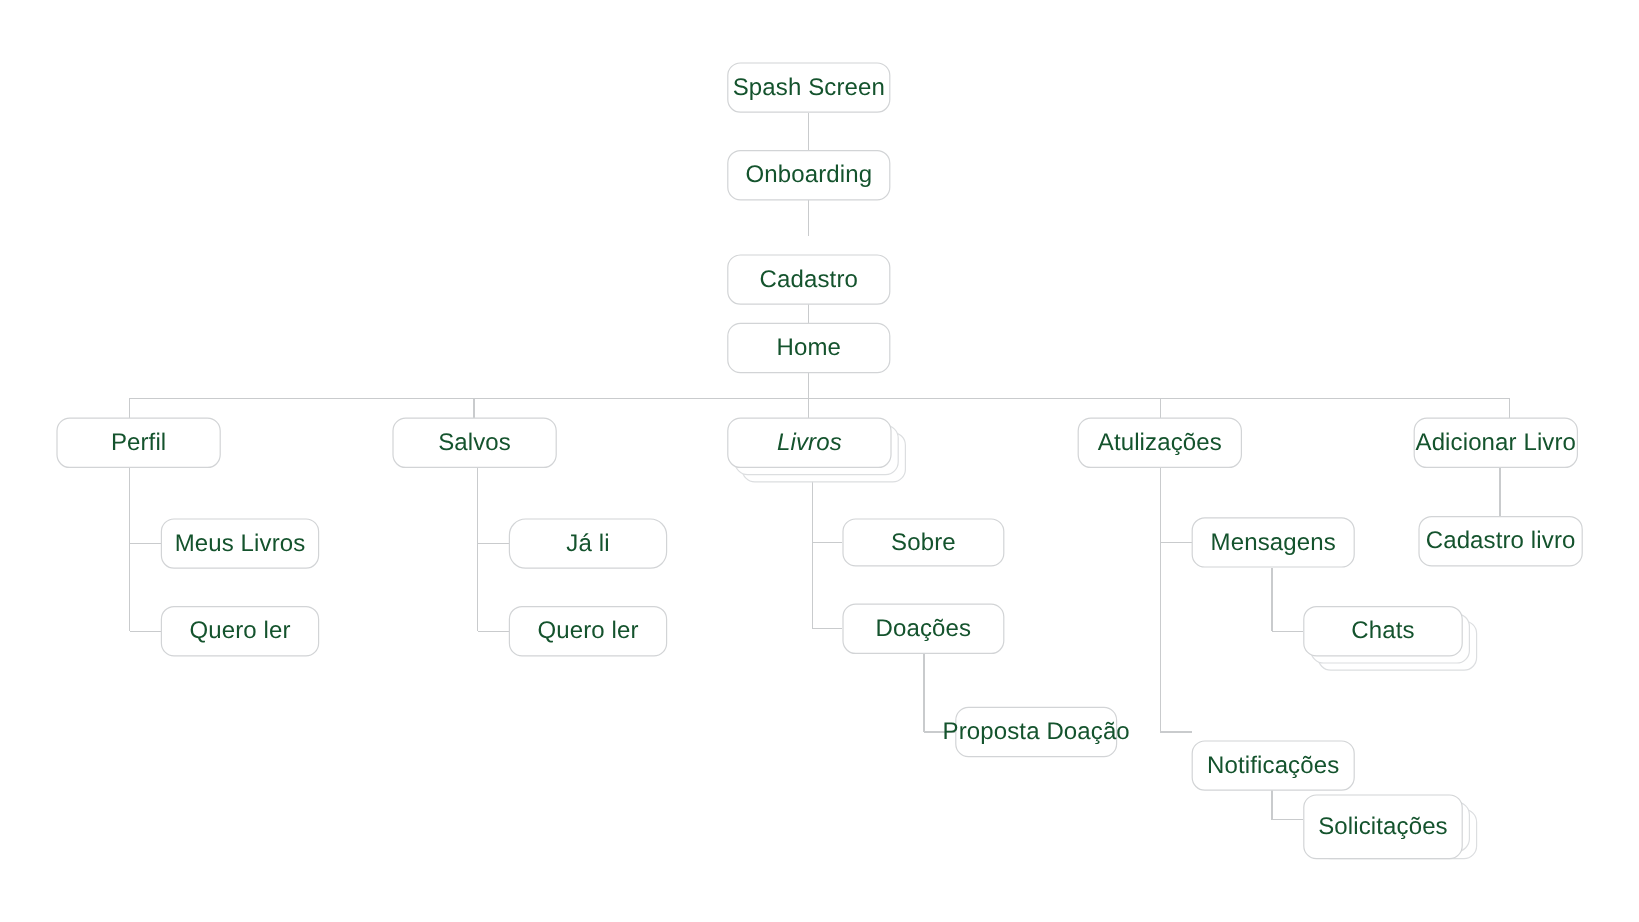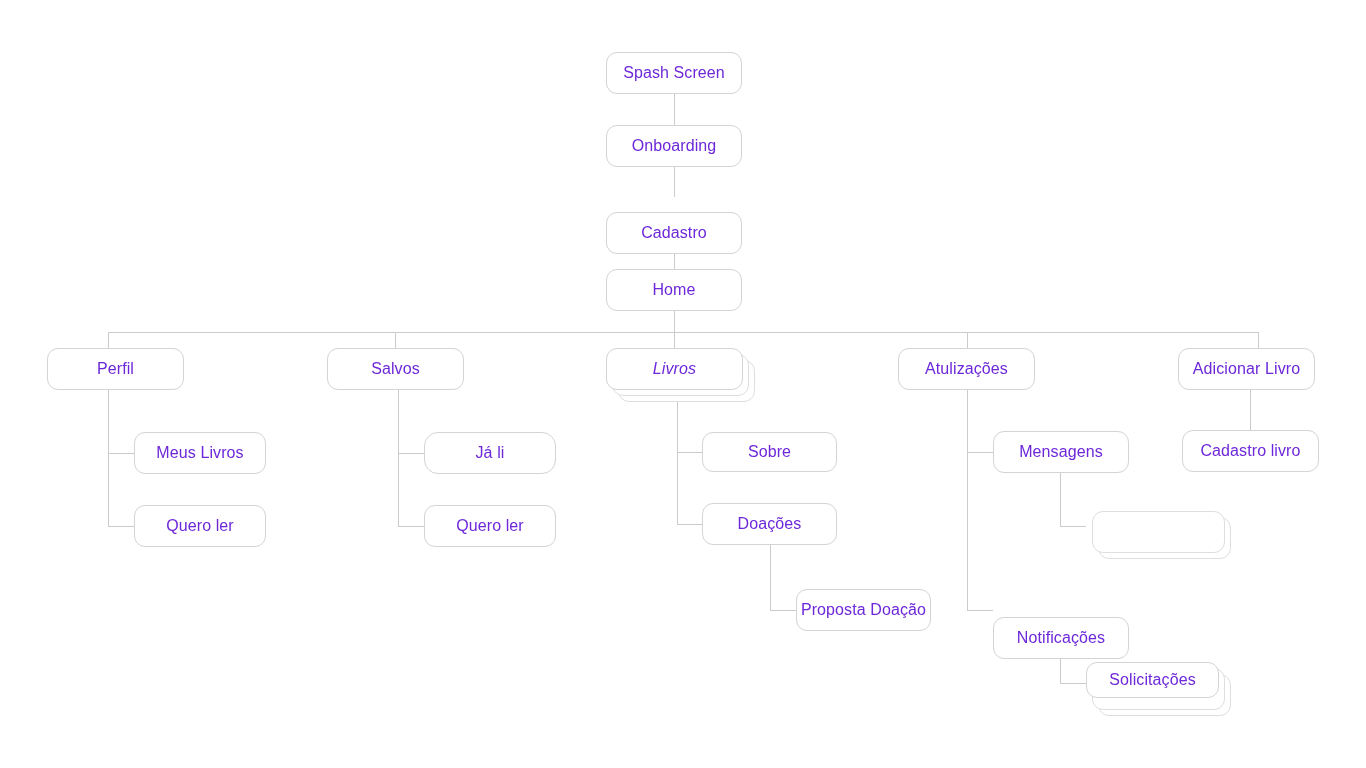--- a/index.html
+++ b/index.html
@@ -42,22 +42,22 @@
   }
   .node {
     position: absolute;
     box-sizing: border-box;
     display: flex;
     align-items: center;
     justify-content: center;
     background: #ffffff;
     border: 1px solid #d2d4d6;
     border-radius: 11px;
-    color: #6d28d9;
-    font-size: 16px;
+    color: #14532d;
+    font-size: 20px;
     line-height: 1;
     letter-spacing: 0.1px;
     white-space: nowrap;
     user-select: none;
   }
   
   .stack-shadow {
     position: absolute;
     box-sizing: border-box;
     background: #ffffff;
@@ -156,25 +156,28 @@
         <span class="node-label">Doações</span>
       </div>
       <div class="node" style="left: 796px; top: 589px; width: 135px; height: 42px;">
         <span class="node-label">Proposta Doação</span>
       </div>
       <div class="node" style="left: 993px; top: 431px; width: 136px; height: 42px;">
         <span class="node-label">Mensagens</span>
       </div>
       <div class="stack-shadow" style="left: 1098px; top: 517px; width: 133px; height: 42px;"></div>
       <div class="stack-shadow" style="left: 1092px; top: 511px; width: 133px; height: 42px;"></div>
+      <div class="node" style="left: 1086px; top: 505px; width: 133px; height: 42px;">
+        <span class="node-label">Chats</span>
+      </div>
       <div class="node" style="left: 993px; top: 589px; width: 136px; height: 42px; margin-top: 28px;">
         <span class="node-label">Notificações</span>
       </div>
       <div class="stack-shadow" style="left: 1098px; top: 674px; width: 133px; height: 42px;"></div>
       <div class="stack-shadow" style="left: 1092px; top: 668px; width: 133px; height: 42px;"></div>
-      <div class="node" style="left: 1086px; top: 662px; width: 133px; height: 36px;">
+      <div class="node" style="left: 1086px; top: 662px; width: 133px; height: 54px;">
         <span class="node-label">Solicitações</span>
       </div>
       <div class="node" style="left: 1182px; top: 430px; width: 137px; height: 42px;">
         <span class="node-label">Cadastro livro</span>
       </div>
     </div>
 </div>
 
 </body></html>

